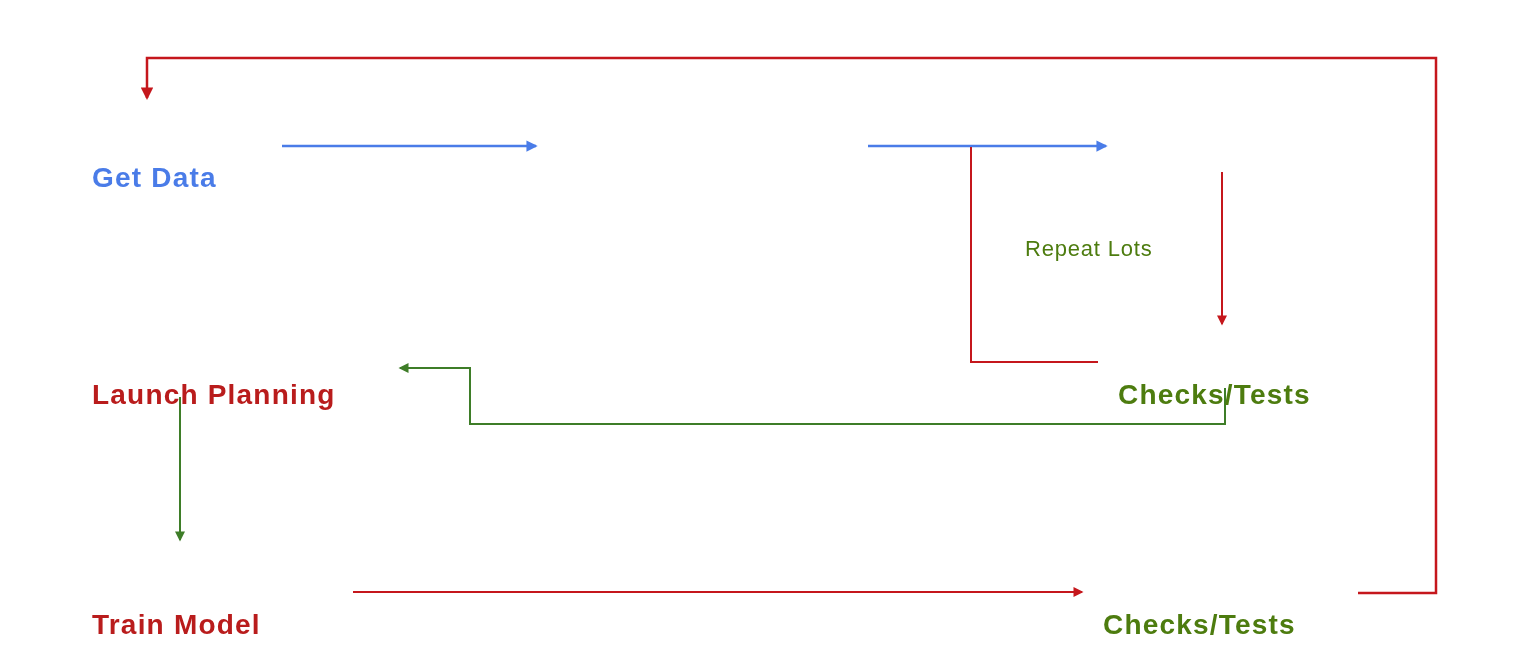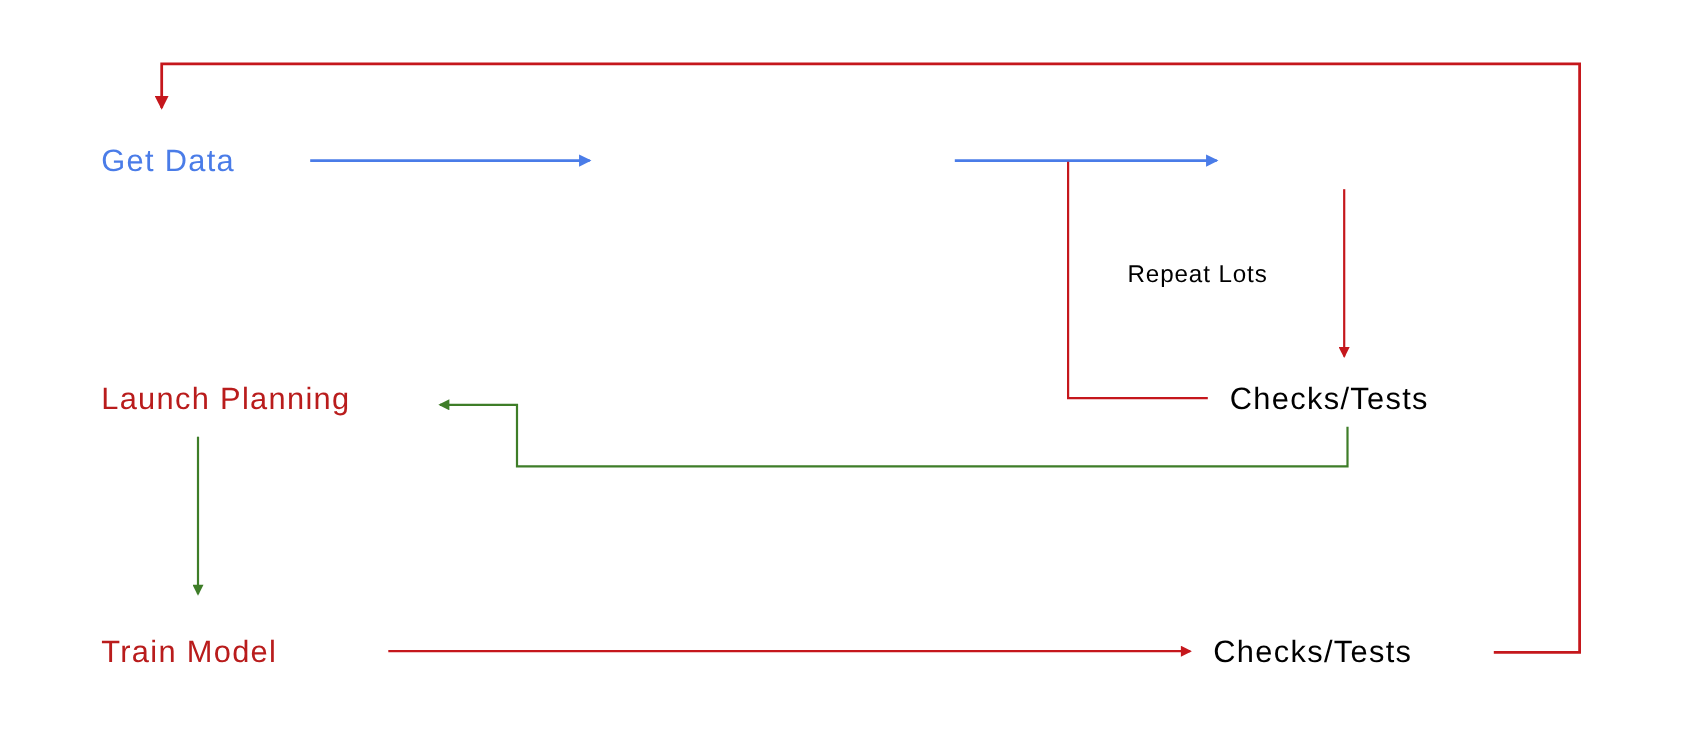--- a/index.html
+++ b/index.html
@@ -21,32 +21,33 @@
     top: 0;
     width: 1536px;
     height: 672px;
   }
   .node-label {
     position: absolute;
     white-space: nowrap;
     font-size: 28px;
     line-height: 32px;
     letter-spacing: 1.2px;
-    font-weight: 400;
+    font-weight: 700;
+    margin-top: 32px;
   }
   .annotation-label {
     position: absolute;
     white-space: nowrap;
     font-size: 22px;
     line-height: 26px;
     letter-spacing: 0.8px;
     font-weight: 400;
   }
   .c-blue  { color: #4a7ce8; }
-  .c-red   { color: #000000; }
+  .c-red   { color: #4d7c0f; }
   .c-green { color: #b91c1c; }
 </style>
 </head>
 <body>
 
 <div class="canvas">
 
   <svg class="edges-svg" viewBox="0 0 1536 672" xmlns="http://www.w3.org/2000/svg">
     <defs>
       <marker id="arr-blue" viewBox="0 0 10 10" refX="8.5" refY="5" markerWidth="6" markerHeight="4.5" orient="auto-start-reverse">

